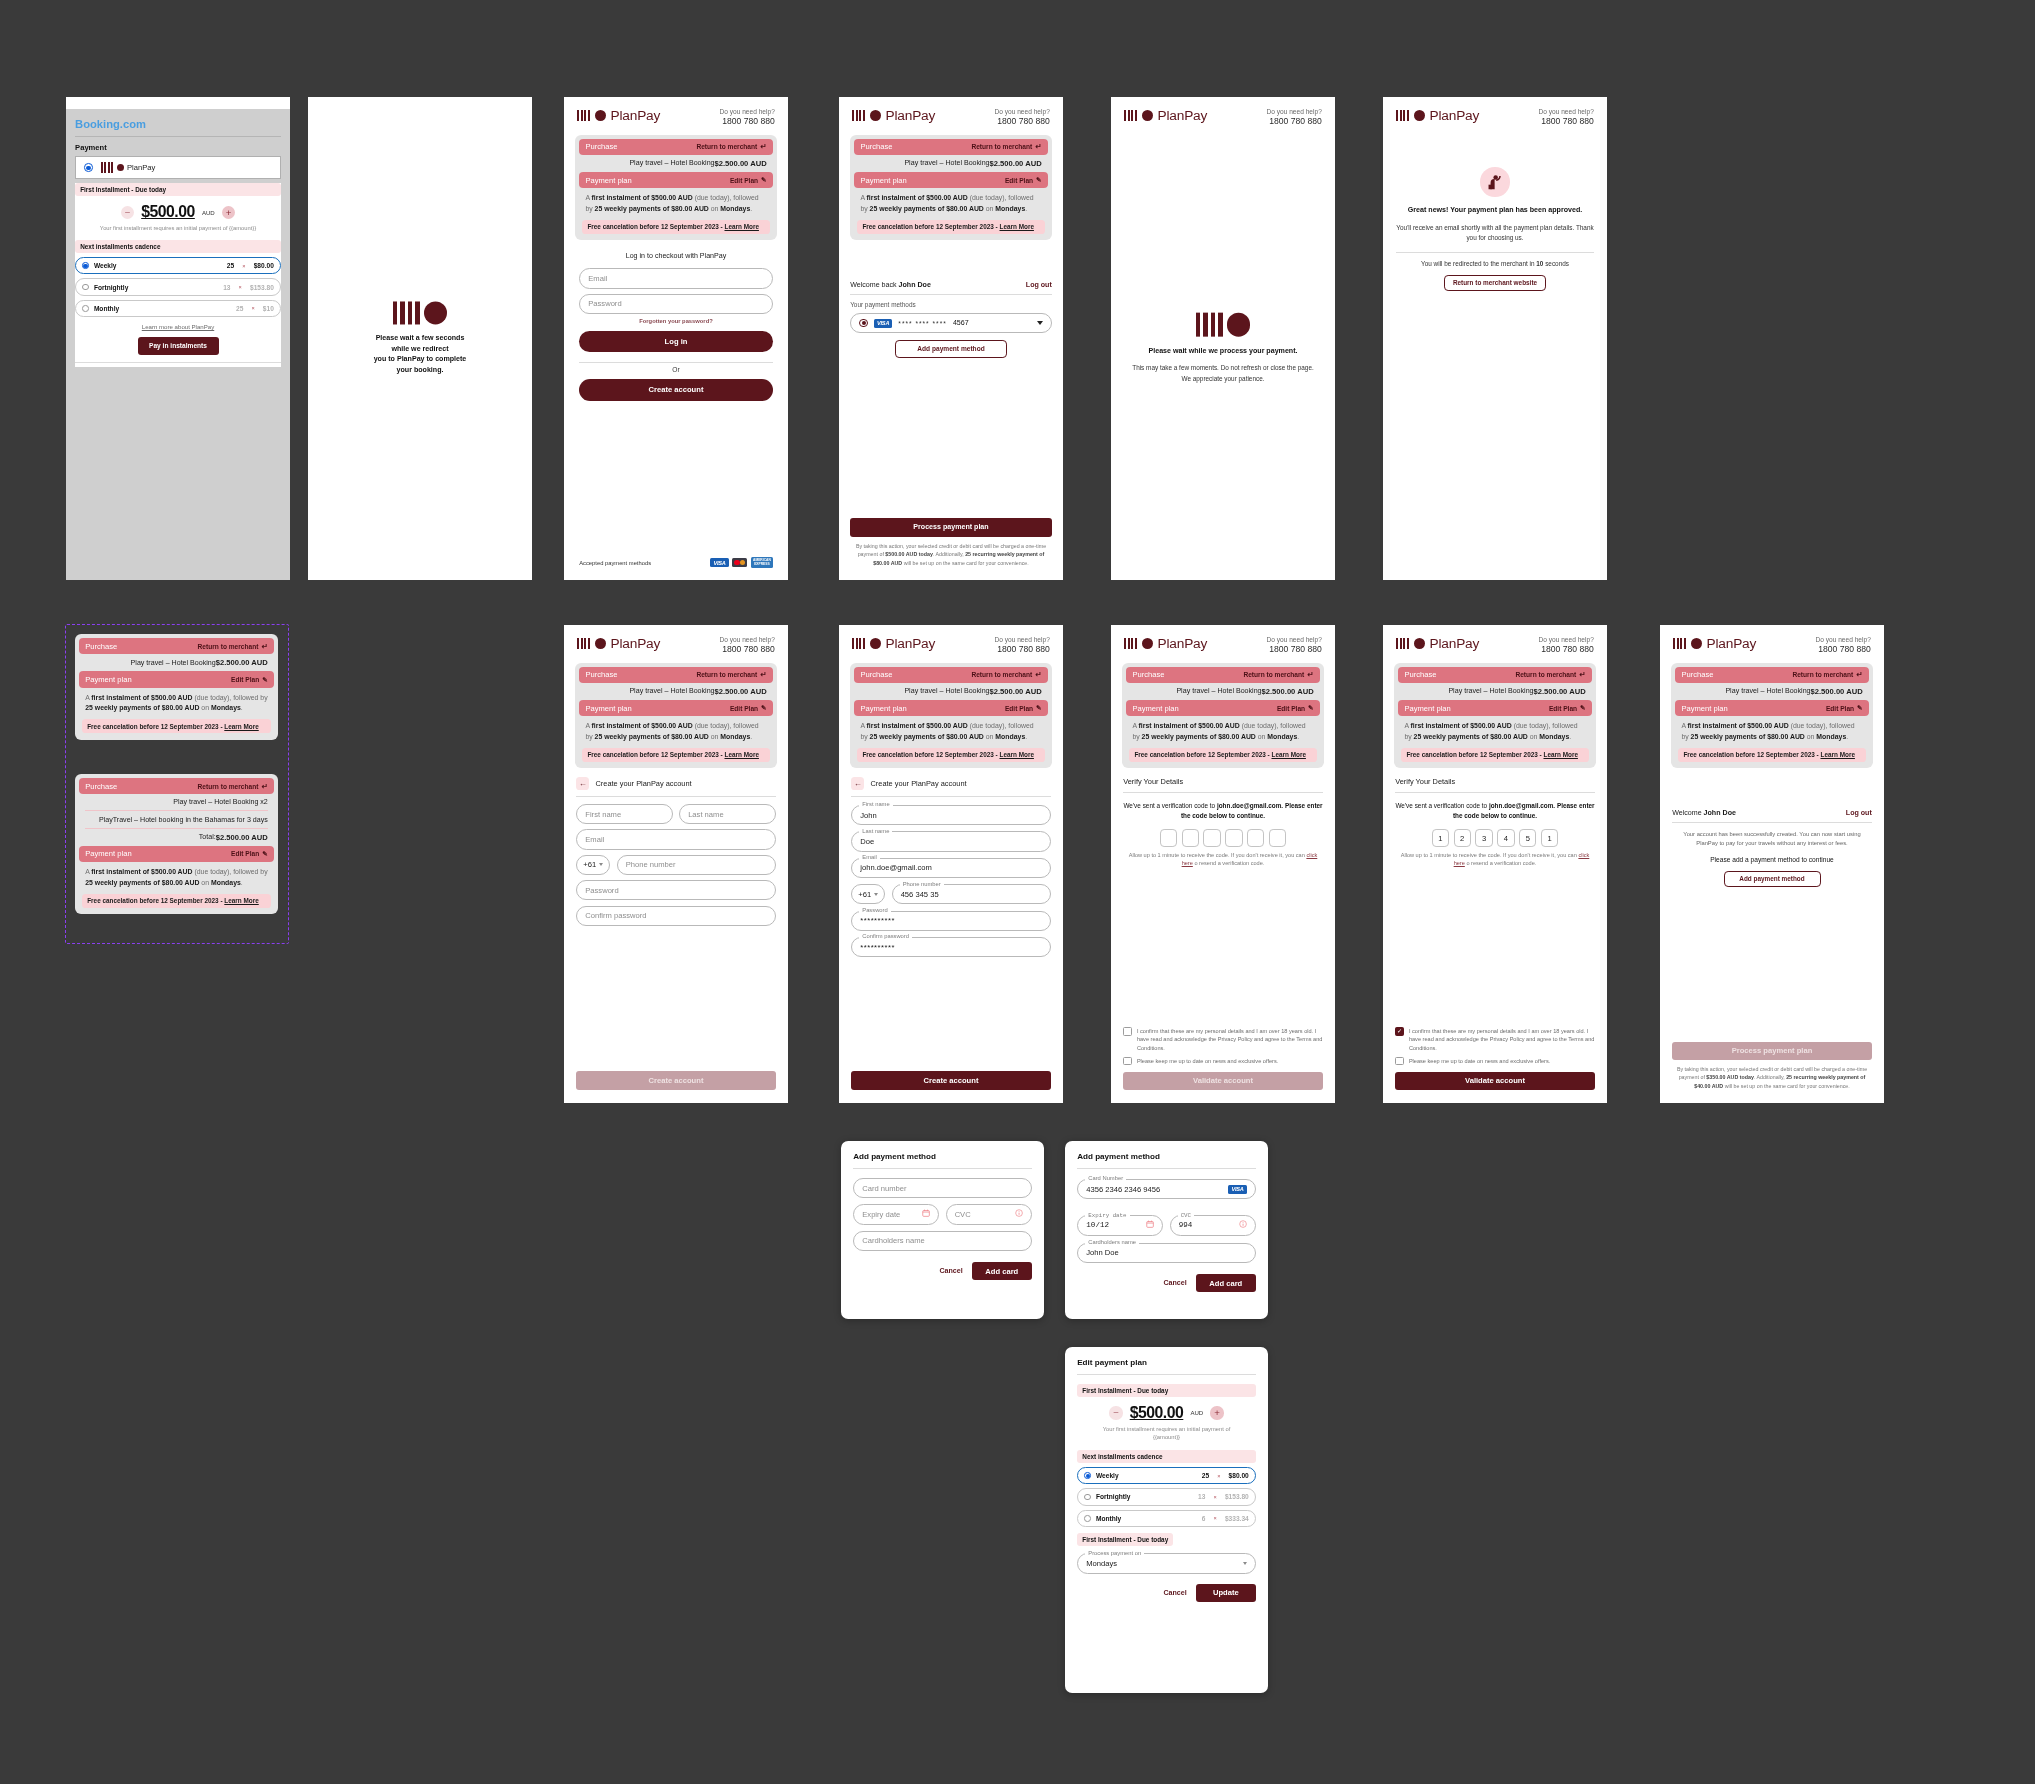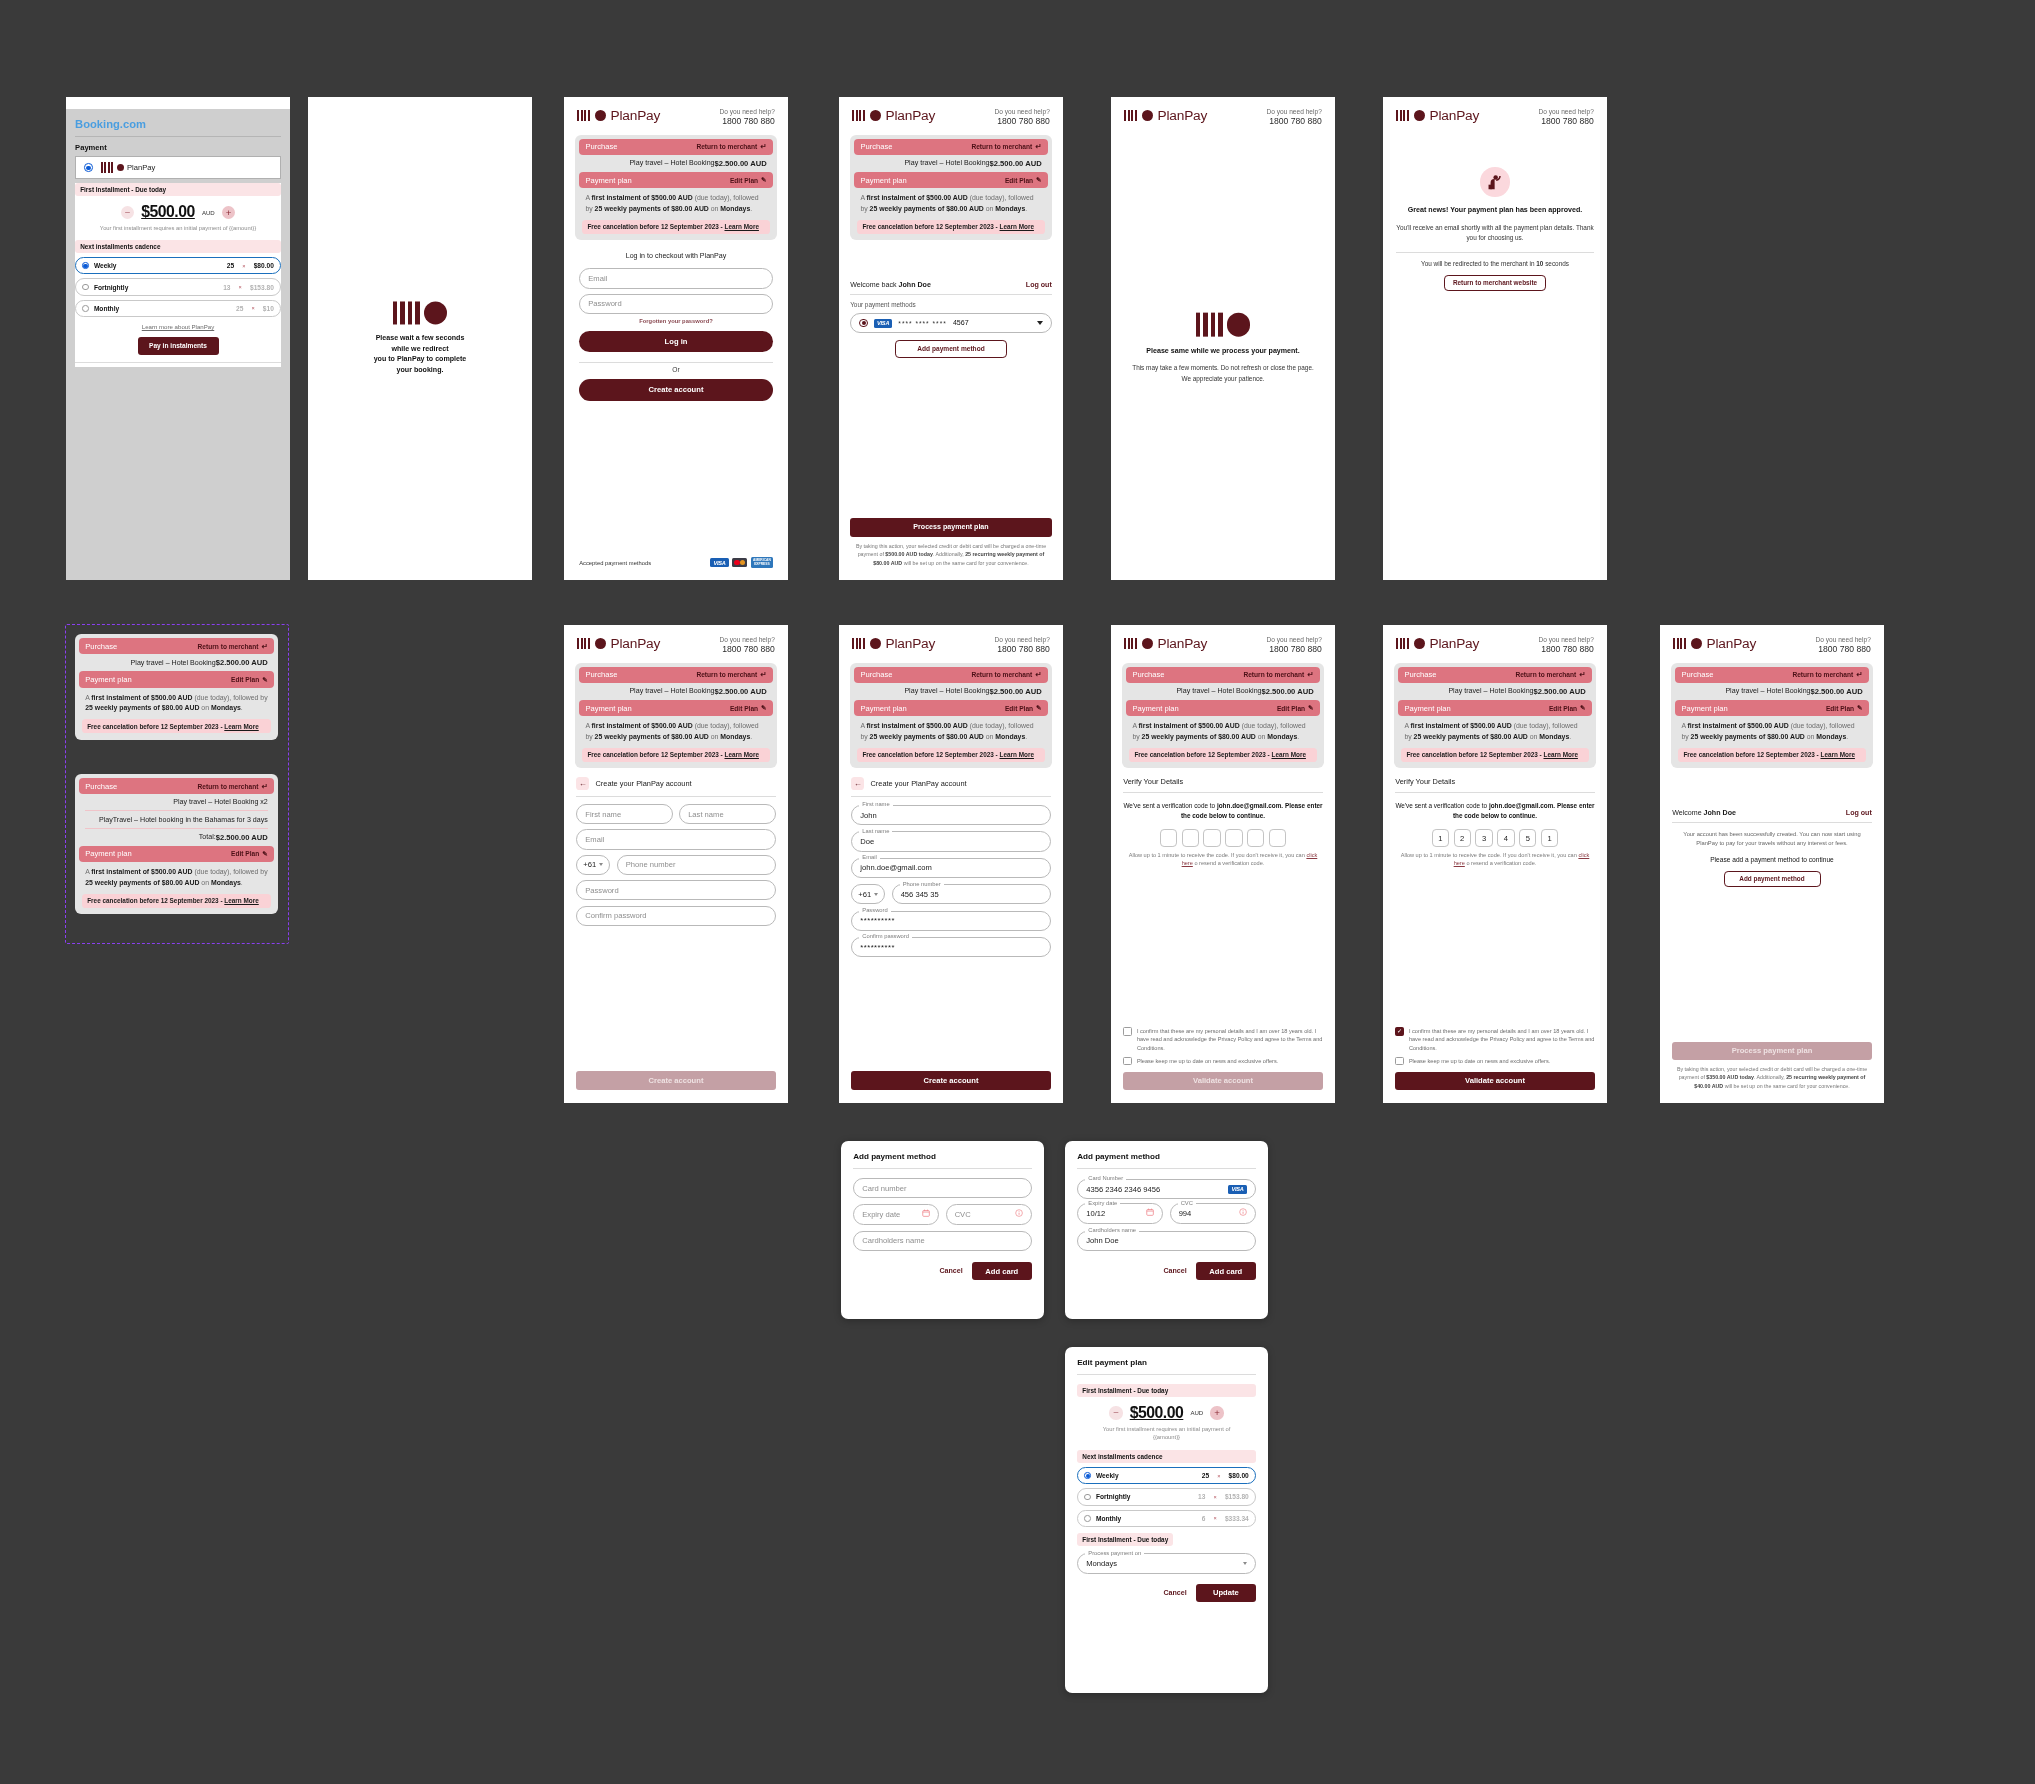--- a/index.html
+++ b/index.html
@@ -363,21 +363,21 @@
     </div>
   </div>
   <div class="splash-center" style="top:52%;">
     <div class="big-logo">
         <i></i>
         <i></i>
         <i></i>
         <i></i>
         <span class="d"></span>
       </div>
-    <div class="splash-t" style="padding:0 20.3px;">Please same while we process your payment.</div>
+    <div class="splash-t" style="padding:0 20.3px;">Please wait while we process your payment.</div>
     <div class="splash-s">This may take a few moments. Do not refresh or close the page. We appreciate your patience.</div>
   </div>
 </div>
 
 <div class="screen" style="left:1383px; top:97px; width:224px; height:483px;">
   <div class="pp-header">
     <div class="pp-logo">
       <span class="pp-bars">
           <i></i>
           <i></i>
@@ -885,21 +885,21 @@
 </div>
 
 <div class="modal" style="left:1065px; top:1141px; width:203px; height:178px; padding:11.2px 12.2px;">
   <div class="modal-title">Add payment method</div>
   <div class="divider" style="margin-top:7.1px;"></div>
   <div class="inp filled" style="margin-top:10.2px;justify-content:space-between;">
     <span class="flabel">Card Number</span>
     <span>4356 2346 2346 9456</span>
     <span class="visa">VISA</span>
   </div>
-  <div class="row2" style="margin-top:4px;">
+  <div class="row2" style="margin-top:16px;font-family:Liberation Mono, monospace;">
     <div class="inp filled" style="justify-content:space-between;">
       <span class="flabel">Expiry date</span>
       <span>10/12</span>
       <span>
         <svg width="8.1" height="8.1" viewBox="0 0 16 16">
             <rect x="1.5" y="3" width="13" height="11.5" rx="1.8" fill="none" stroke="#f08b91" stroke-width="1.6"></rect>
             <line x1="1.5" y1="6" x2="14.5" y2="6" stroke="#f08b91" stroke-width="1.6"></line>
             <line x1="5" y1="1.2" x2="5" y2="4" stroke="#f08b91" stroke-width="1.6"></line>
             <line x1="11" y1="1.2" x2="11" y2="4" stroke="#f08b91" stroke-width="1.6"></line>
           </svg>

